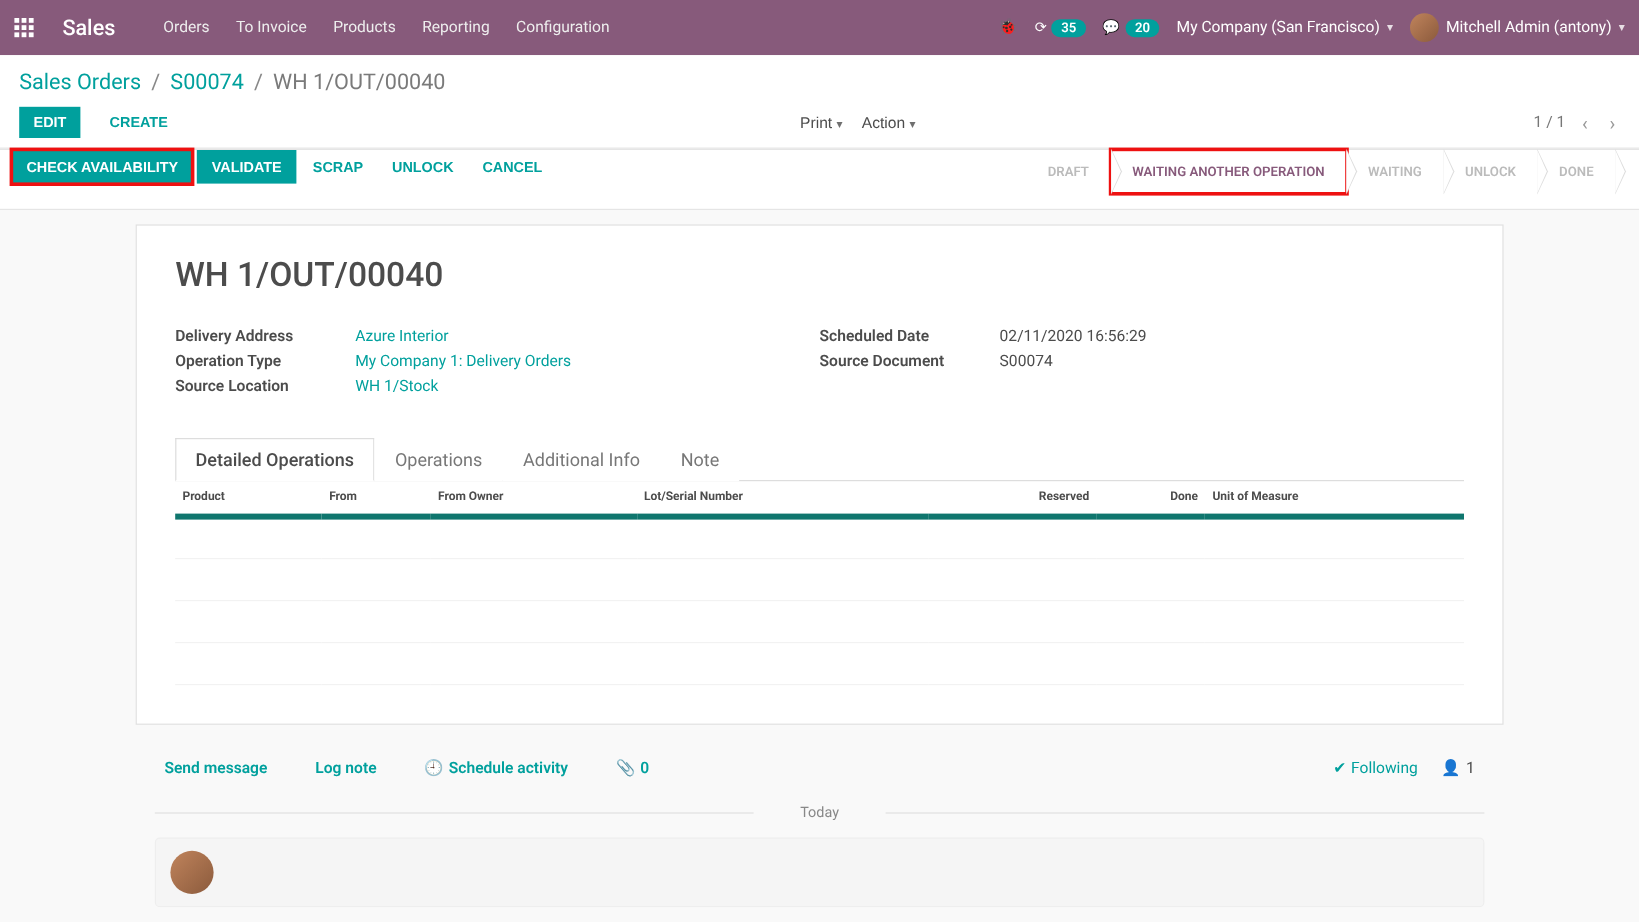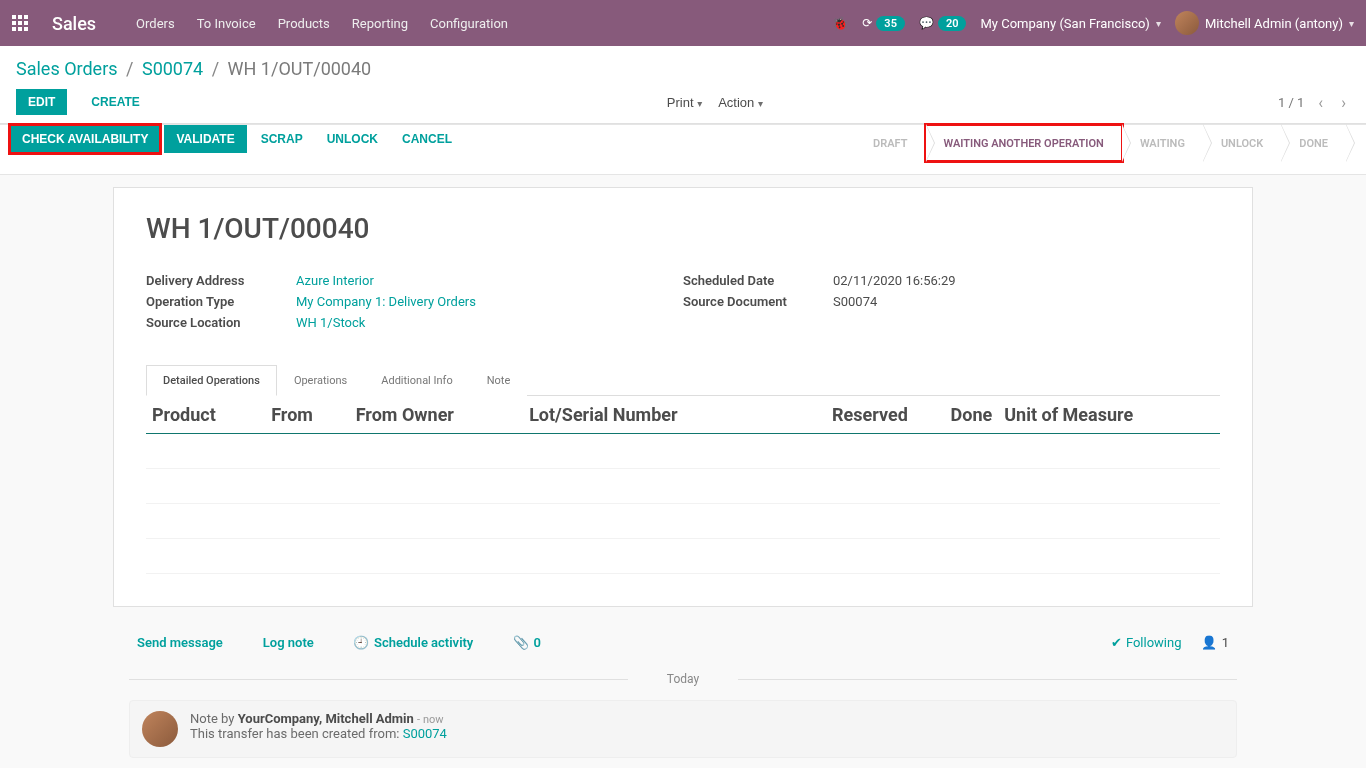--- a/index.html
+++ b/index.html
@@ -52,26 +52,26 @@
   .sheet h1 { font-size: 28px; font-weight: 500; color: #4c4c4c; margin-bottom: 28px; }
   .field-grid { display: flex; }
   .field-col { flex: 1; }
   .field-row { display: flex; margin-bottom: 6px; font-size: 13px; }
   .field-label { width: 150px; color: #4c4c4c; font-weight: 600; }
   .field-val { color: #4c4c4c; }
   .field-val a { color: #00A09D; text-decoration: none; cursor: pointer; }
 
   
   .tabs { display: flex; border-bottom: 1px solid #ddd; margin-top: 28px; }
-  .tab { padding: 8px 16px; font-size: 11px; color: #777; cursor: pointer; border: 1px solid transparent; border-bottom: none; background: #fff; position: relative; top: 1px; }
+  .tab { padding: 8px 16px; font-size: 15px; color: #777; cursor: pointer; border: 1px solid transparent; border-bottom: none; background: #fff; position: relative; top: 1px; }
   .tab.active { color: #4c4c4c; border-color: #ddd; border-bottom: 1px solid #fff; font-weight: 500; }
 
   
   .tbl { width: 100%; border-collapse: collapse; }
-  .tbl th { text-align: left; font-size: 18px; font-weight: 700; color: #4c4c4c; padding: 8px 6px; border-bottom: 1px solid #0f766e; }
+  .tbl th { text-align: left; font-size: 10px; font-weight: 700; color: #4c4c4c; padding: 8px 6px; border-bottom: 5px solid #0f766e; }
   .tbl th.right { text-align: right; }
   .tbl-body { height: 140px; }
   .tbl-body tr td { border-bottom: 1px solid #f2f2f2; height: 34px; }
 
   
   .chatter { max-width: 1140px; margin: 16px auto 0; padding: 0 16px; }
   .chatter-top { display: flex; align-items: center; gap: 40px; padding: 12px 8px; }
   .chatter-top a { color: #00A09D; font-weight: 600; text-decoration: none; font-size: 13px; cursor: pointer; }
   .chatter-top .follow { margin-left: auto; display: flex; gap: 20px; align-items: center; color: #00A09D; font-size: 13px; }
   .hr-label { text-align: center; color: #888; font-size: 12px; position: relative; margin: 10px 0 14px; }
@@ -259,24 +259,14 @@
       </span>
       <span class="icon-inline" style="color:#4c4c4c">
         <span>👤</span>
         <span>1</span>
       </span>
     </div>
   </div>
   <div class="hr-label">Today</div>
   <div class="note">
     <div class="avatar"></div>
-    <div class="note-body">
-      <div>
-        <span>Note by</span>
-        <b>YourCompany, Mitchell Admin</b>
-        <span class="time"> - <span>now</span></span>
-      </div>
-      <div>
-        <span>This transfer has been created from: </span><a>S00074</a>
-      </div>
-    </div>
   </div>
 </div>
 
 </body></html>

